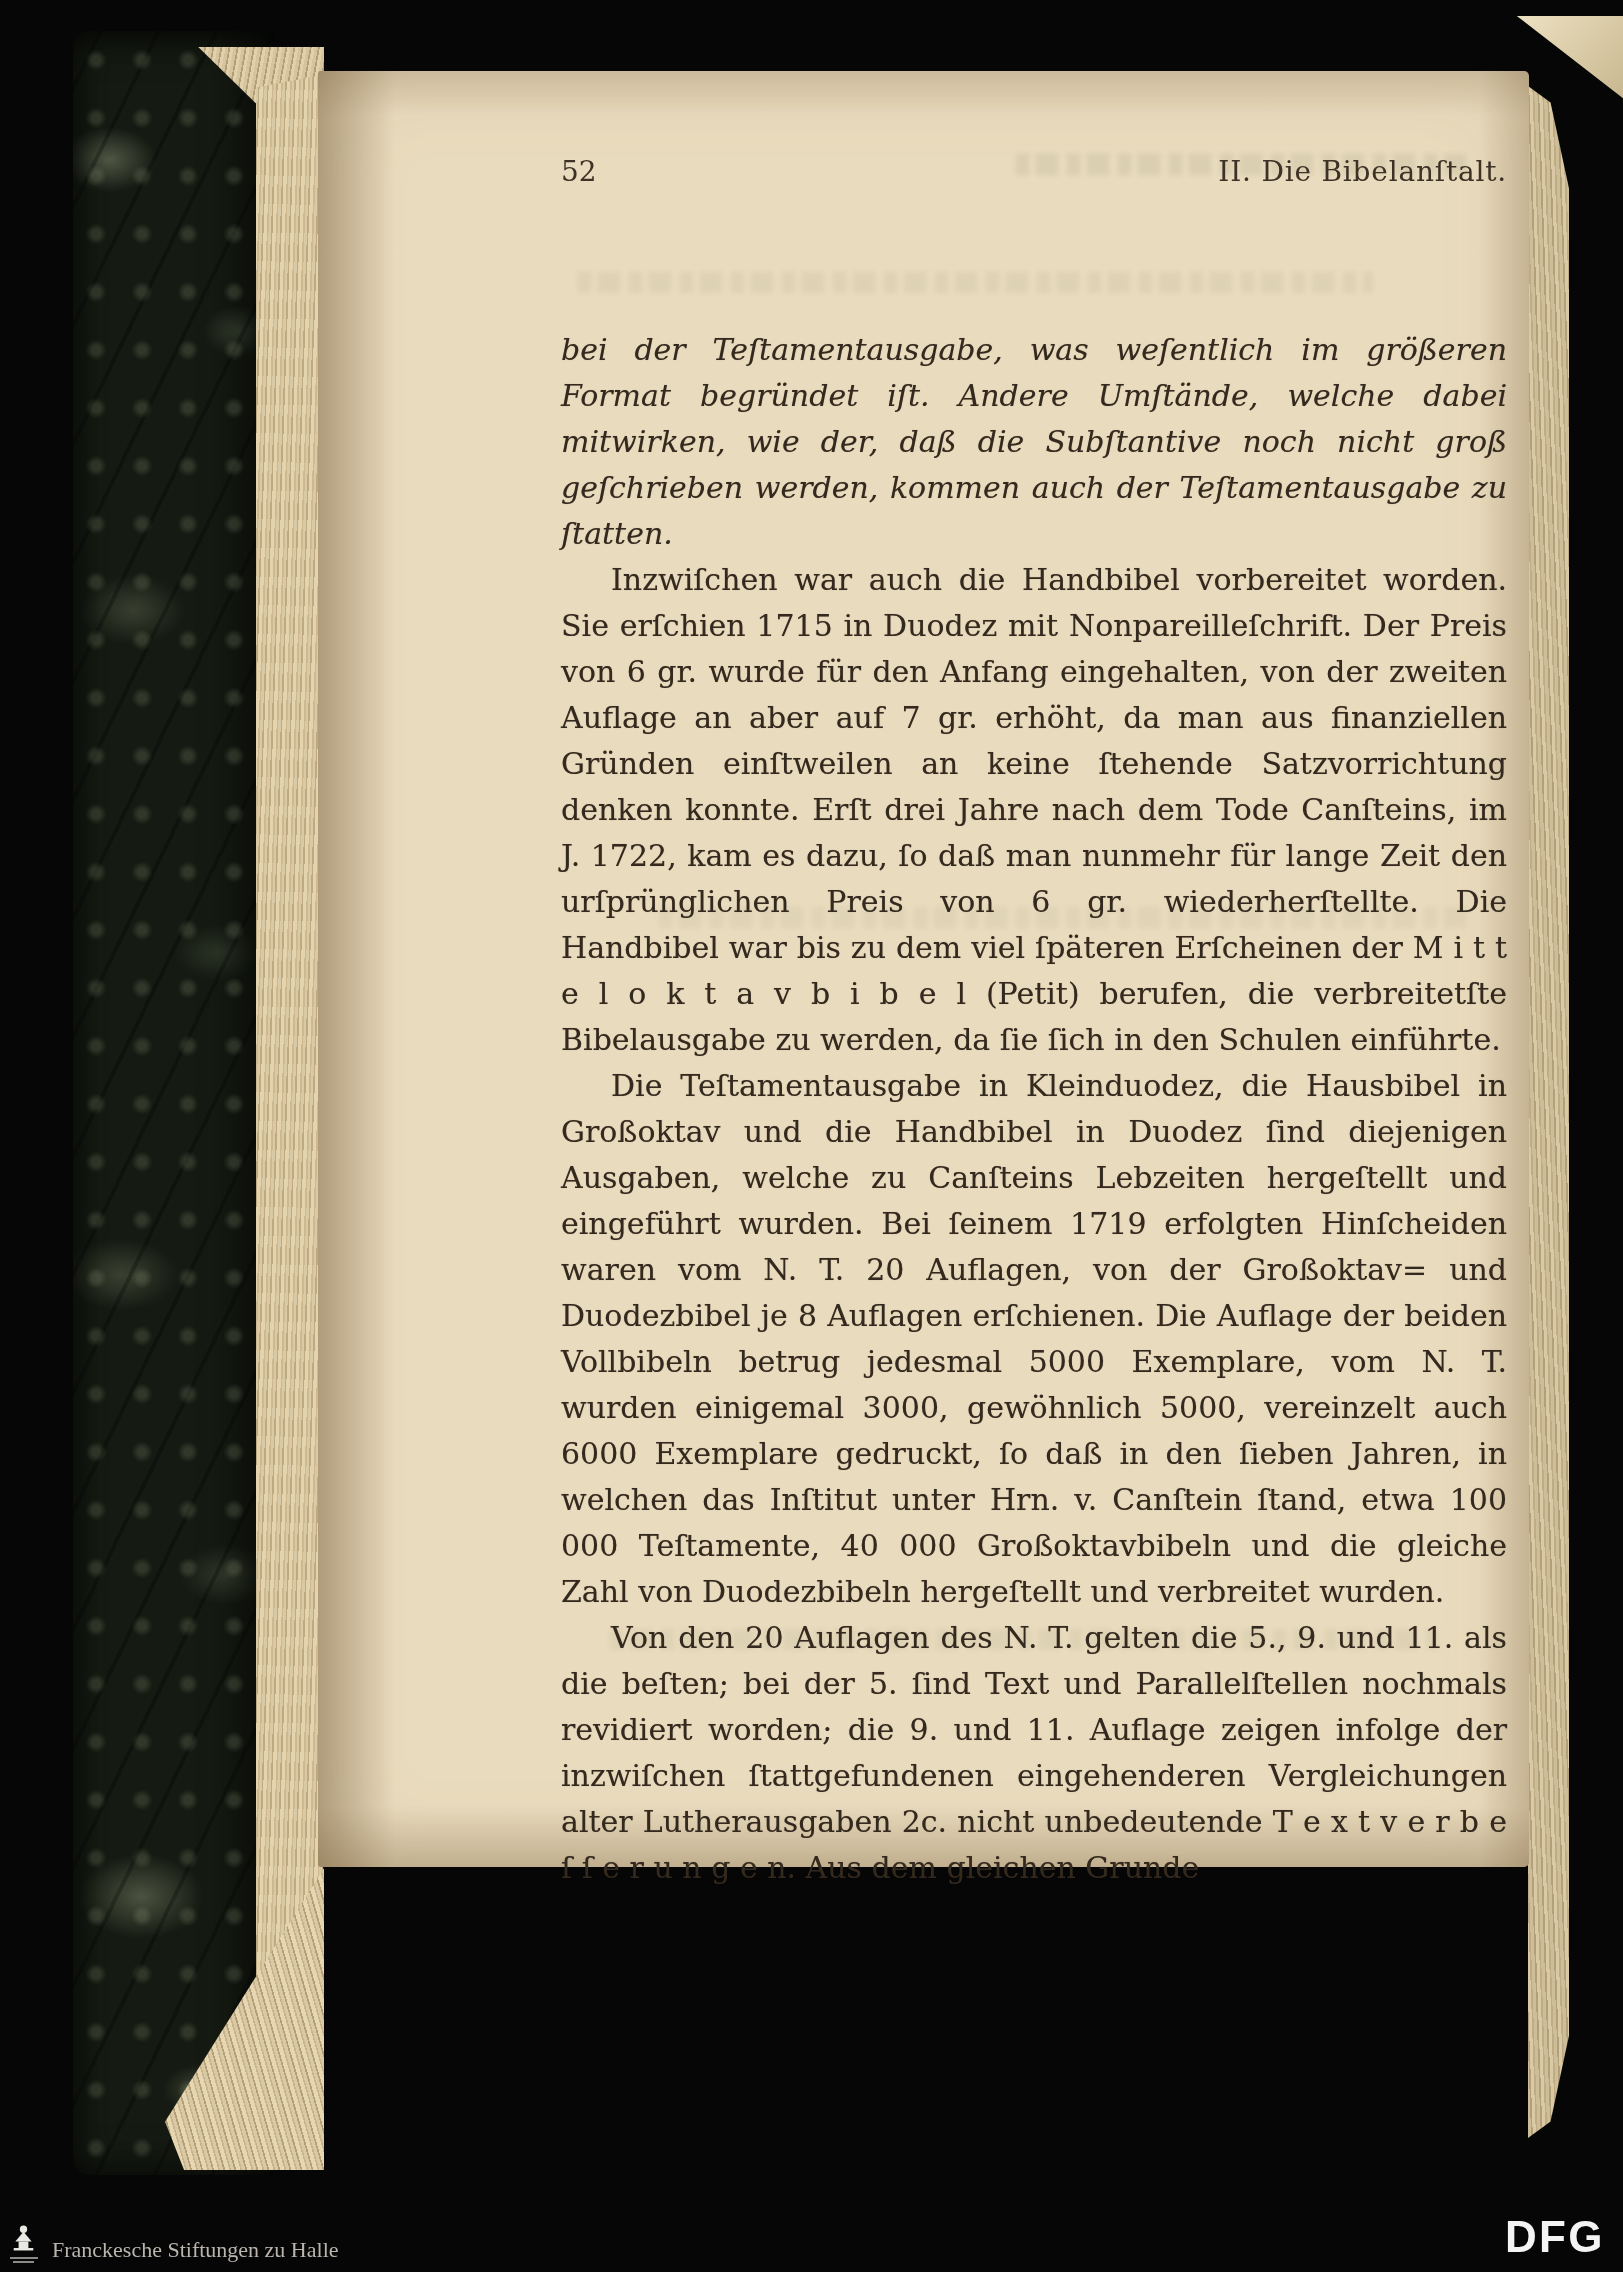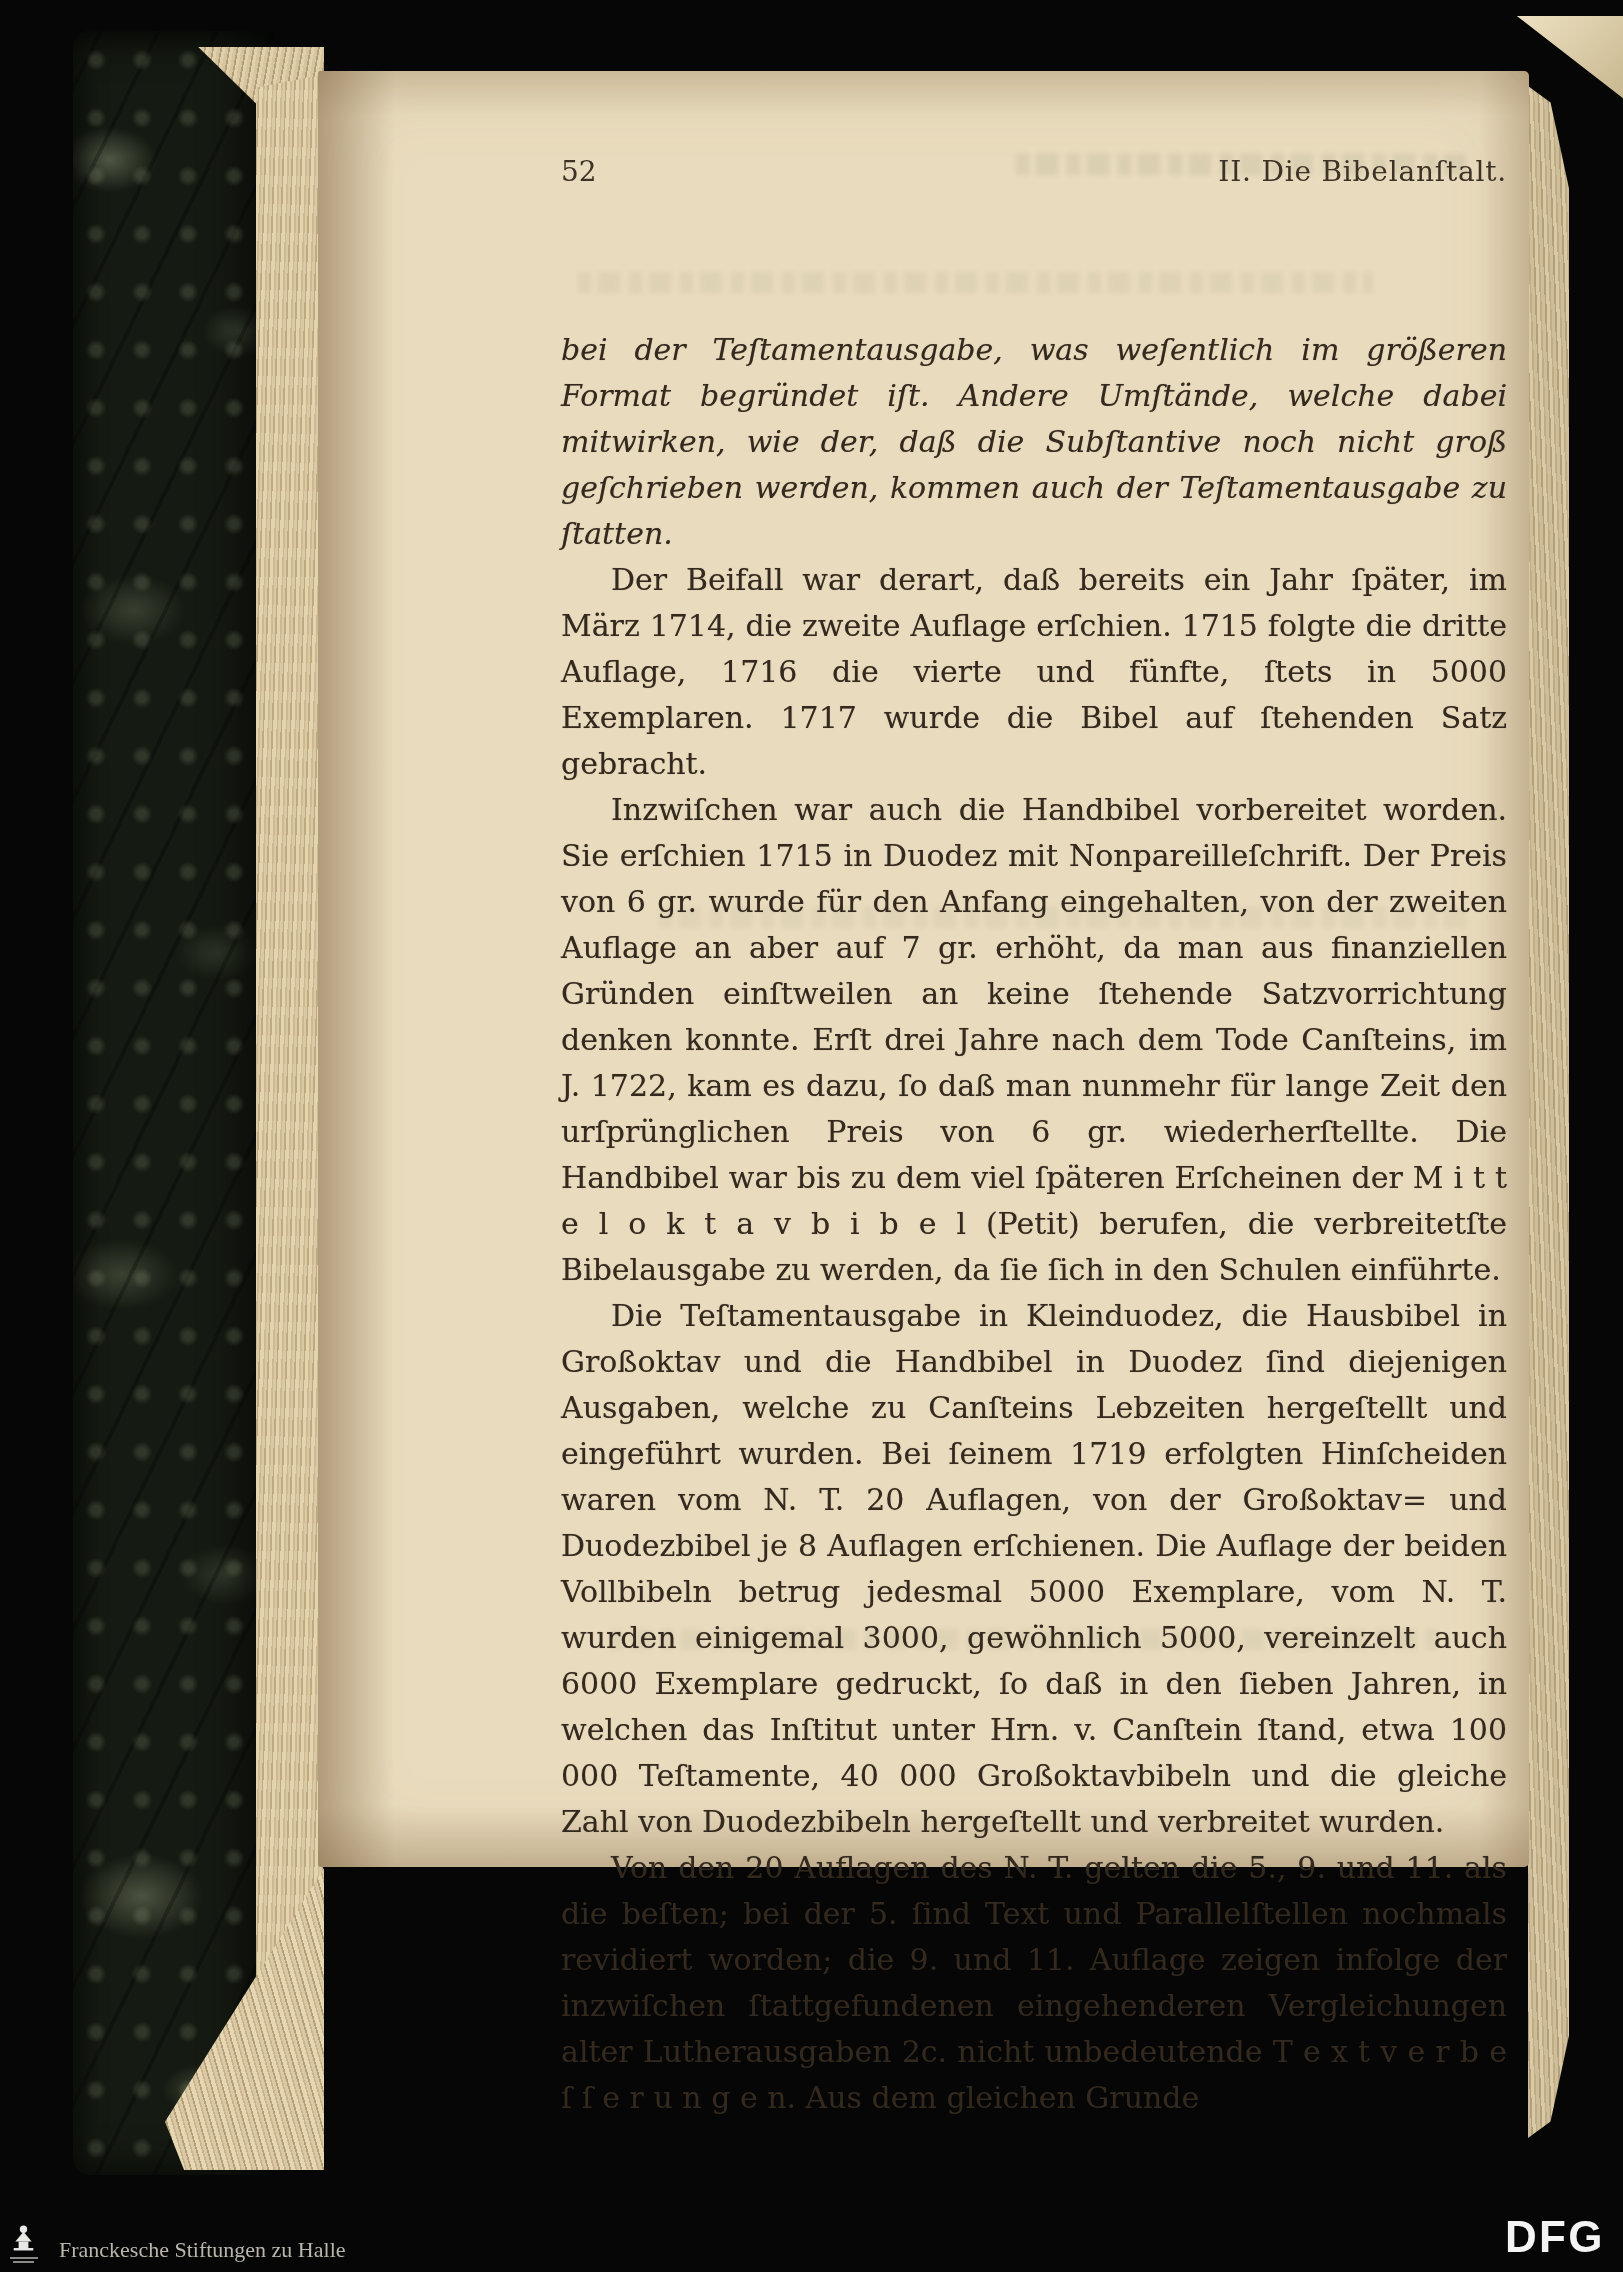--- a/index.html
+++ b/index.html
@@ -146,21 +146,21 @@
 
   
   .footer {
     position: absolute;
     left: 0; bottom: 0;
     width: 1623px; height: 67px;
   }
   .archive {
     position: absolute;
     left: 8px; bottom: 8px;
-    display: flex; align-items: flex-end; gap: 20px;
+    display: flex; align-items: flex-end; gap: 13px;
   }
   .archive-logo { width: 31px; height: 47px; position: relative; }
   .archive-logo .micro-line {
     position: absolute; left: 1.6px; width: 28px; height: 1.6px;
     background: #8a8a86;
   }
   .archive-logo .micro-line.m1 { bottom: 6.5px; }
   .archive-logo .micro-line.m2 { bottom: 2.4px; width: 21px; left: 4.9px; }
   .archive-label {
     font-family: "Liberation Serif", serif;
@@ -201,21 +201,20 @@
     <div class="smudge s4"></div>
 
     <div class="content">
       <div class="header-row">
         <span class="page-number">52</span>
         <span class="running-title">II. Die Bibelanſtalt.</span>
       </div>
 
       <div class="body-text">
         <p class="continued">bei der Teſtamentausgabe, was weſentlich im größeren Format begründet iſt.  Andere Umſtände, welche dabei mitwirken, wie der, daß die Subſtantive noch nicht groß geſchrieben werden, kommen auch der Teſtamentausgabe zu ſtatten.</p>
-        <p>Der Beifall war derart, daß bereits ein Jahr ſpäter, im März 1714, die zweite Auflage erſchien.  1715 folgte die dritte Auflage, 1716 die vierte und fünfte, ſtets in 5000 Exemplaren.  1717 wurde die Bibel auf ſtehenden Satz gebracht.</p>
         <p>Inzwiſchen war auch die Handbibel vorbereitet worden.  Sie erſchien 1715 in Duodez mit Nonpareilleſchrift.  Der Preis von 6 gr. wurde für den Anfang eingehalten, von der zweiten Auflage an aber auf 7 gr. erhöht, da man aus finanziellen Gründen einſtweilen an keine ſtehende Satzvorrichtung denken konnte.  Erſt drei Jahre nach dem Tode Canſteins, im J. 1722, kam es dazu, ſo daß man nunmehr für lange Zeit den urſprünglichen Preis von 6 gr. wiederherſtellte.  Die Handbibel war bis zu dem viel ſpäteren Erſcheinen der M i t t e l o k t a v b i b e l (Petit) berufen, die verbreitetſte Bibelausgabe zu werden, da ſie ſich in den Schulen einführte.</p>
         <p>Die Teſtamentausgabe in Kleinduodez, die Hausbibel in Großoktav und die Handbibel in Duodez ſind diejenigen Ausgaben, welche zu Canſteins Lebzeiten hergeſtellt und eingeführt wurden.  Bei ſeinem 1719 erfolgten Hinſcheiden waren vom N. T. 20 Auflagen, von der Großoktav= und Duodezbibel je 8 Auflagen erſchienen.  Die Auflage der beiden Vollbibeln betrug jedesmal 5000 Exemplare, vom N. T. wurden einigemal 3000, gewöhnlich 5000, vereinzelt auch 6000 Exemplare gedruckt, ſo daß in den ſieben Jahren, in welchen das Inſtitut unter Hrn. v. Canſtein ſtand, etwa 100 000 Teſtamente, 40 000 Großoktavbibeln und die gleiche Zahl von Duodezbibeln hergeſtellt und verbreitet wurden.</p>
         <p>Von den 20 Auflagen des N. T. gelten die 5., 9. und 11. als die beſten; bei der 5. ſind Text und Parallelſtellen nochmals revidiert worden; die 9. und 11. Auflage zeigen infolge der inzwiſchen ſtattgefundenen eingehenderen Vergleichungen alter Lutherausgaben 2c. nicht unbedeutende T e x t v e r b e ſ ſ e r u n g e n.  Aus dem gleichen Grunde</p>
       </div>
     </div>
   </div>
 
   <div class="footer">
     <div class="archive">
       <div class="archive-logo">

